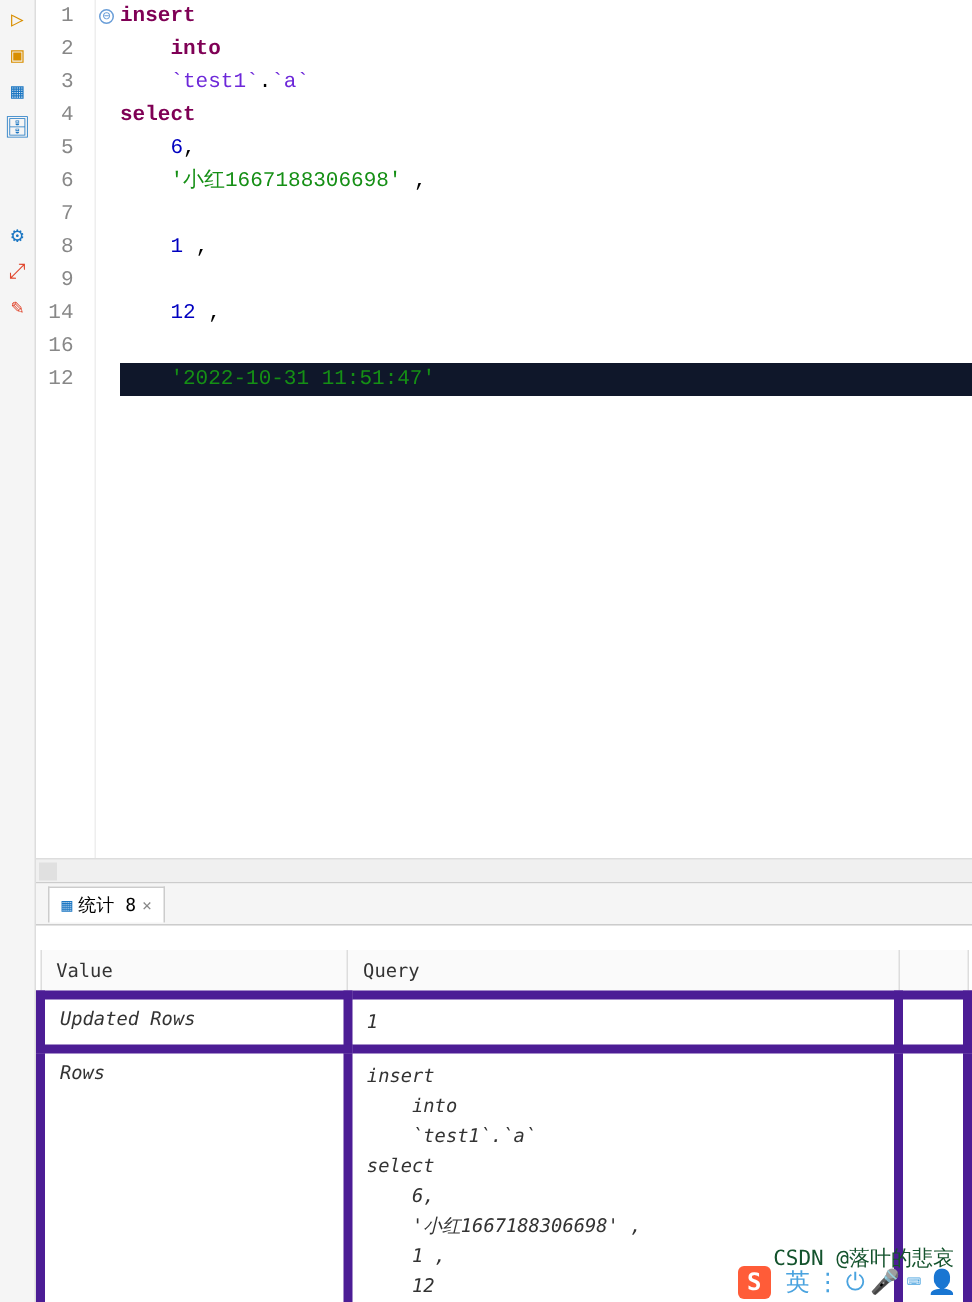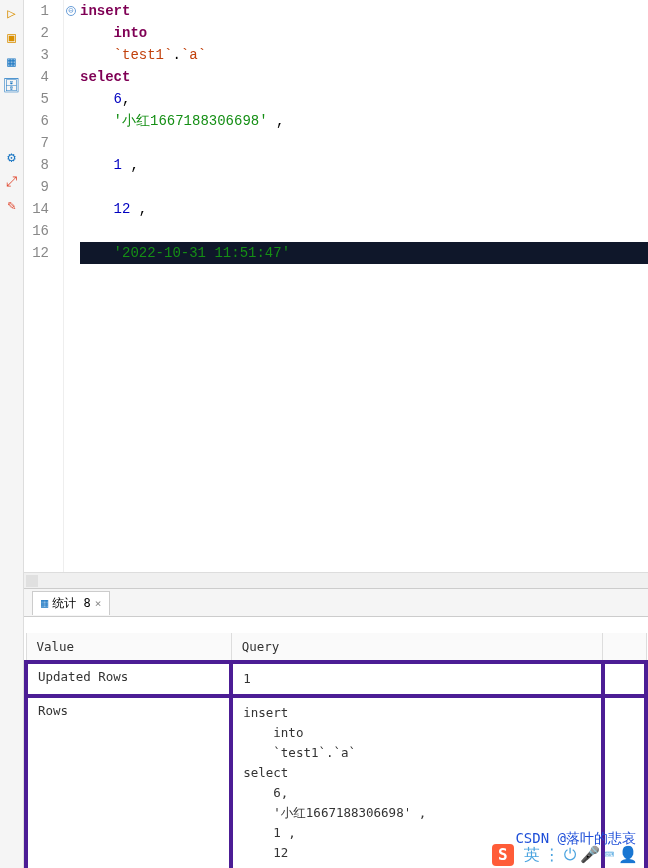--- a/index.html
+++ b/index.html
@@ -78,21 +78,21 @@
 .code-lines {
   flex: 1;
   padding-left: 16px;
   white-space: pre;
 }
 .code-line { min-height: 22px; }
 .hl-line { background: #0f172a; }
 .kw { color: #7f0055; font-weight: bold; }
 .str { color: #158f15; font-family: Liberation Mono, monospace; }
 .num { color: #0000c0; }
-.ident { color: #c2410c; }
+.ident { color: #6d28d9; }
 .punct { color: #000; }
 .scroll-strip {
   height: 16px;
   background: #f0f0f0;
   border-top: 1px solid #ddd;
   position: relative;
 }
 .scroll-strip::before {
   content: "";
   position: absolute;
@@ -142,30 +142,31 @@
   text-align: left;
   padding: 6px 10px;
   border: 1px solid #ddd;
   border-top: none;
   background: #fafafa;
   font-weight: normal;
   color: #333;
 }
 .rtable td {
   padding: 5px 10px;
-  border: 4px solid #4c1d95;
+  border: 6px solid #4c1d95;
   vertical-align: top;
   color: #333;
+  font-style: italic;
 }
 .qcell { white-space: pre; font-family: "Microsoft YaHei", Consolas, monospace; line-height: 20px; }
 .watermark {
   position: absolute;
   right: 12px;
   bottom: 20px;
-  color: #1d4ed8;
+  color: #14532d;
   font-size: 14px;
   pointer-events: none;
 }
 .bottom-icons {
   position: absolute;
   right: 10px;
   bottom: 2px;
   display: flex;
   gap: 6px;
   align-items: center;

